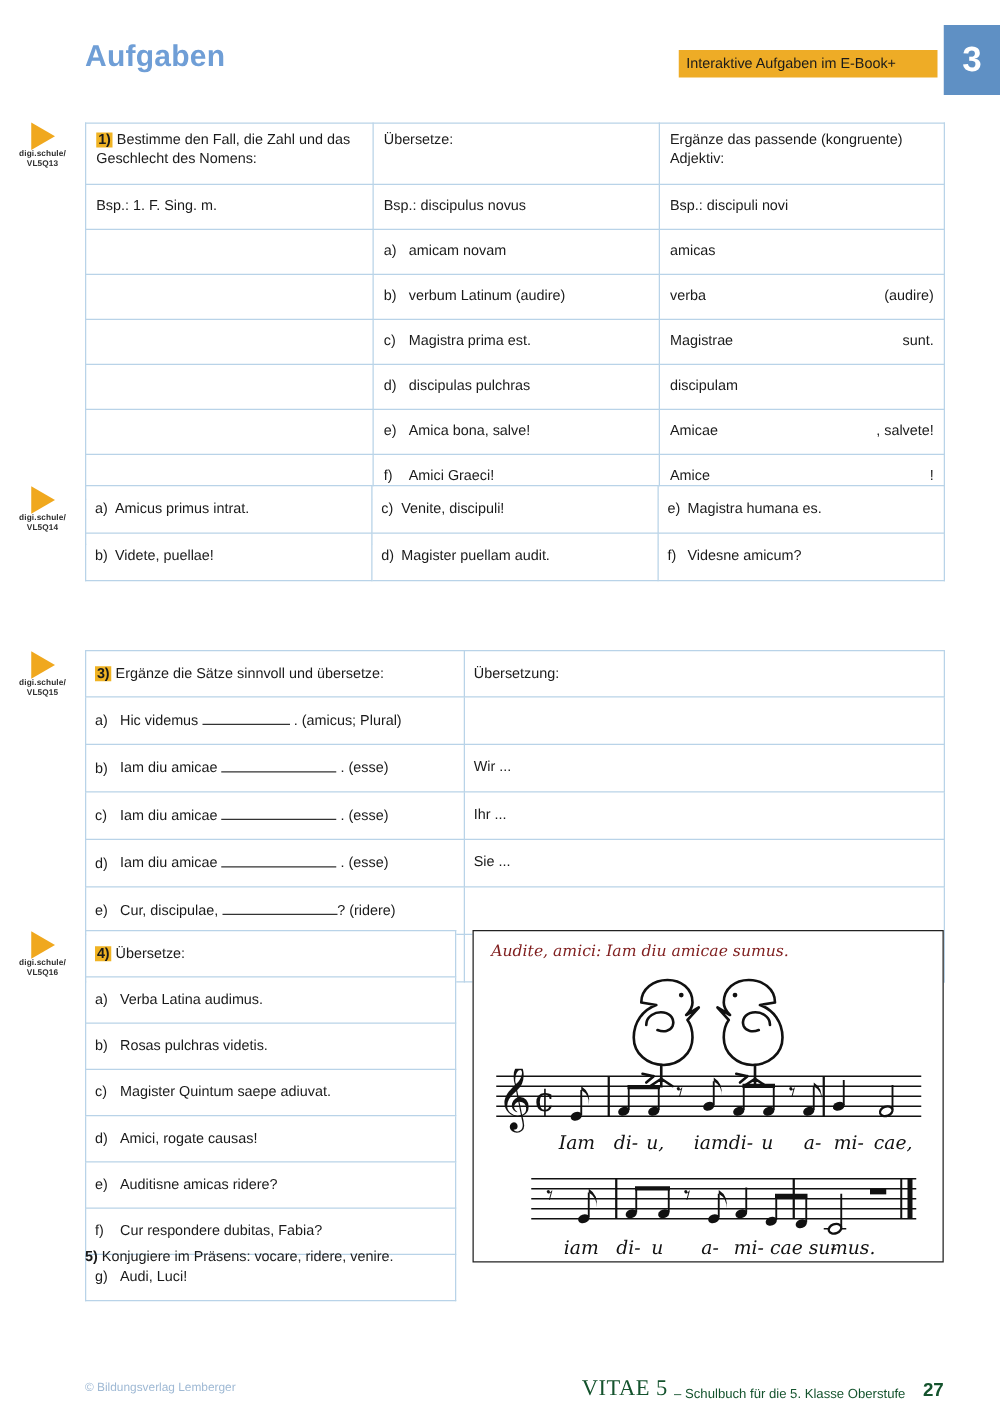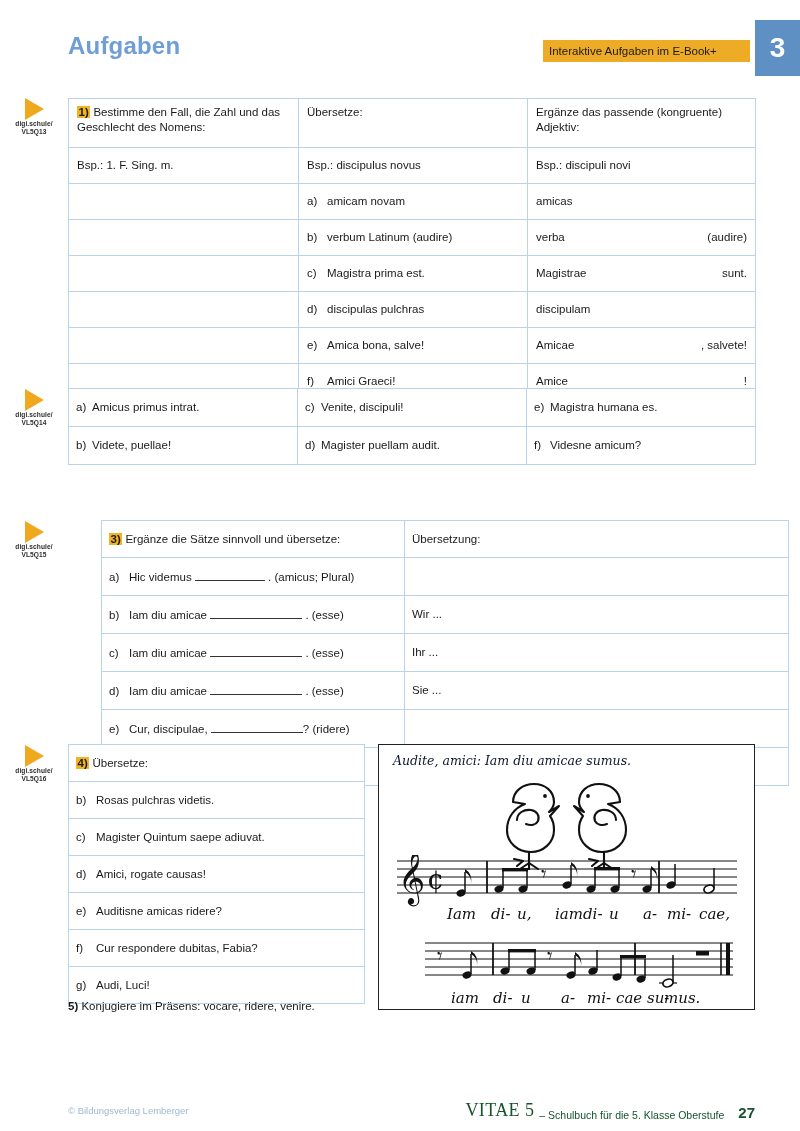--- a/index.html
+++ b/index.html
@@ -77,21 +77,21 @@
   #ex2{left:68px;top:388px;width:687px;}
   #ex2 table{width:687px;}
   #ex2 col.c1{width:229px;}
   #ex2 col.c2{width:229px;}
   #ex2 col.c3{width:229px;}
   #ex2 td{height:27px;}
   #ex2 td.hdr{height:40px;vertical-align:top;padding-top:6px;}
 
   
   #ex3{left:68px;top:520px;width:687px;}
-  #ex3 table{width:687px;margin-left:33px;}
+  #ex3 table{width:687px;}
   #ex3 col.c1{width:303px;}
   #ex3 col.c2{width:384px;}
   #ex3 td{height:27px;}
   #ex3 td.hdr{height:26px;}
   .blank{
     display:inline-block;border-bottom:1px solid #333;
     vertical-align:baseline;height:.95em;
   }
   .blank.w1{width:70px;}
   .blank.w2{width:92px;}
@@ -104,21 +104,21 @@
   #ex5{position:absolute;left:68px;top:1000px;font-size:11.5px;}
   #ex5 b{font-weight:bold;}
 
   
   .songbox{
     position:absolute;left:378px;top:744px;width:377px;height:266px;
     border:1.3px solid #222;background:#fff;box-sizing:border-box;
   }
   .song-title{
     position:absolute;left:14px;top:8px;font-size:12.5px;
-    font-style:italic;font-family:"DejaVu Serif",serif;color:#0f172a;
+    font-style:italic;font-family:"DejaVu Serif",serif;color:#7f1d1d;
   }
   .chicks{position:absolute;left:108px;top:30px;}
   .staff{position:absolute;}
   .lyric{
     position:absolute;font-size:15px;font-style:italic;
     font-family:"DejaVu Serif",serif;color:#111;white-space:nowrap;
   }
 
   
   .footer{position:absolute;left:0;top:1090px;width:800px;height:41px;}
@@ -317,20 +317,23 @@
       </tbody>
     </table>
   </div>
 
   <div class="ex" id="ex4">
     <table class="grid">
       <tbody>
         <tr>
           <td class="hdr"><span class="num-badge">4)</span> <span>Übersetze:</span></td>
         </tr>
+        <tr>
+            <td><span class="lbl">a)</span><span>Verba Latina audimus.</span></td>
+          </tr>
         <tr>
             <td><span class="lbl">b)</span><span>Rosas pulchras videtis.</span></td>
           </tr>
         <tr>
             <td><span class="lbl">c)</span><span>Magister Quintum saepe adiuvat.</span></td>
           </tr>
         <tr>
             <td><span class="lbl">d)</span><span>Amici, rogate causas!</span></td>
           </tr>
         <tr>

